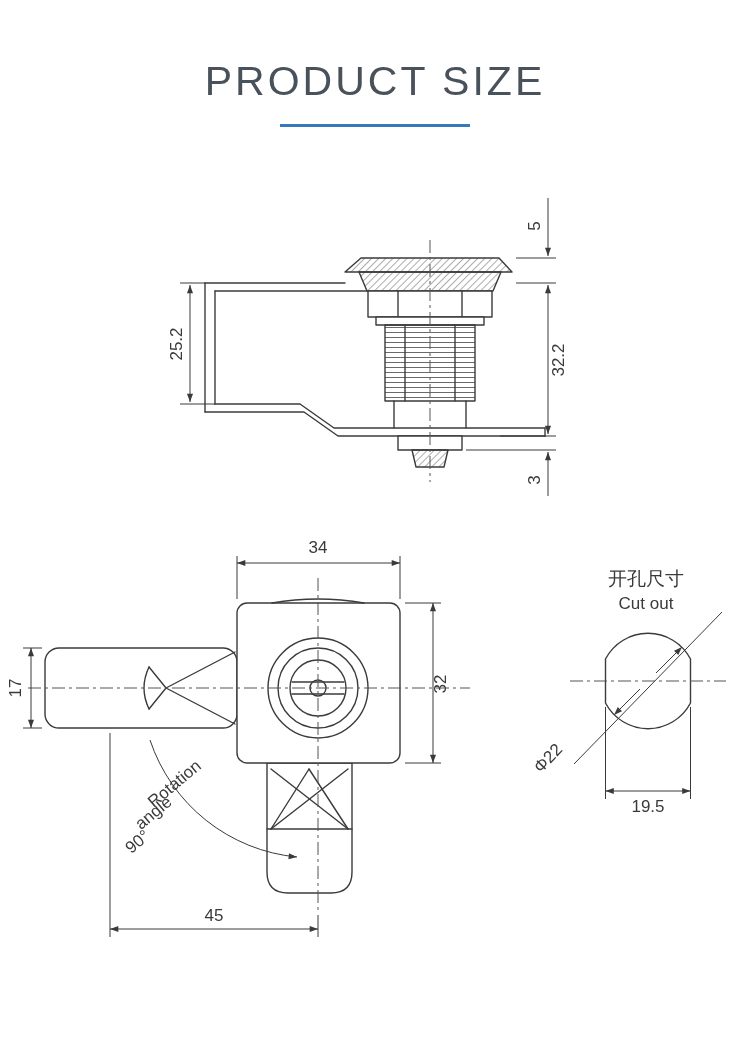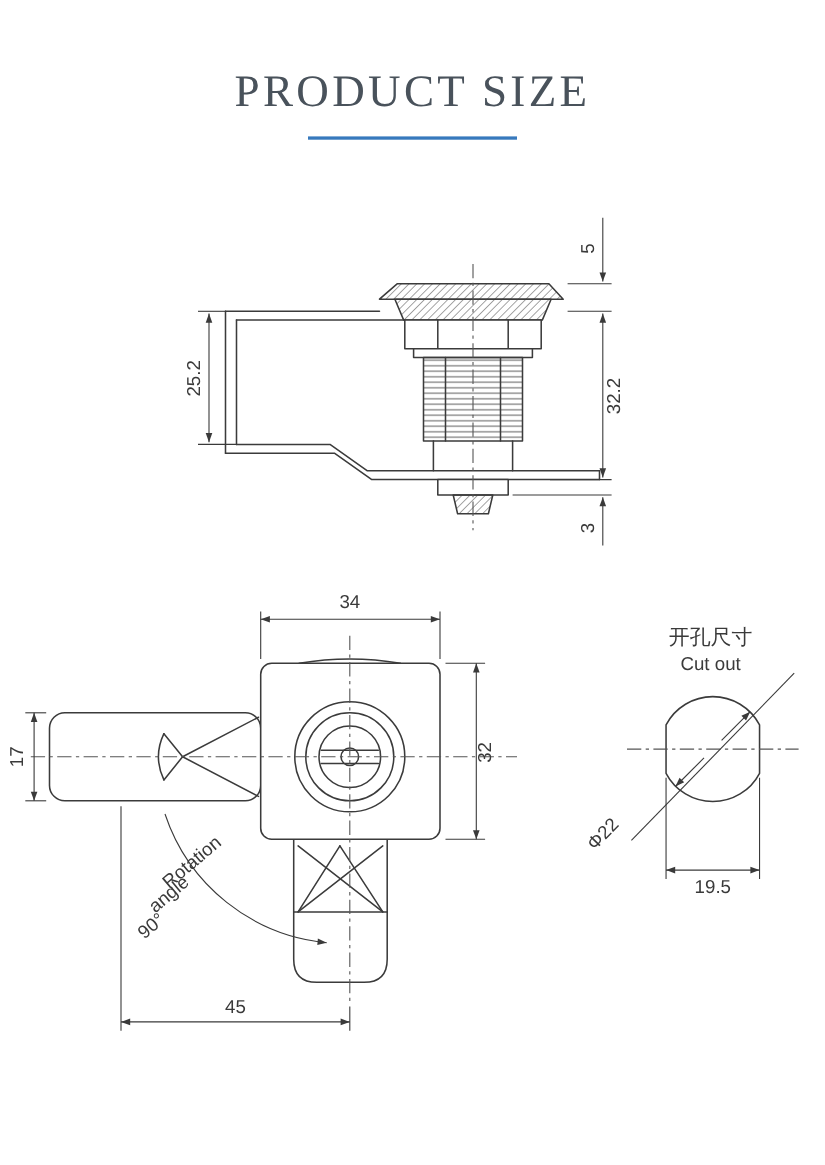--- a/index.html
+++ b/index.html
@@ -3,21 +3,21 @@
 <meta charset="utf-8">
 <style>
   html,body { margin:0; padding:0; background:#ffffff; }
   .page {
     position:relative; width:750px; height:1059px; background:#fff;
     font-family:"Liberation Sans", sans-serif; overflow:hidden;
   }
   .title {
     position:absolute; top:58px; left:0; width:100%; margin:0;
     text-align:center; font-size:41px; font-weight:400; letter-spacing:3px;
-    color:var(--heading,#49525b); font-family:Liberation Serif, serif;
+    color:var(--heading,#49525b); font-family:Liberation Sans, sans-serif;
   }
   .divider {
     position:absolute; top:124px; left:50%; transform:translateX(-50%);
     width:190px; height:3px; background:var(--accent,#3779bd);
   }
   svg.drawing { position:absolute; top:0; left:0; }
   svg text {
     font-family:"Liberation Sans", sans-serif; fill:#3a3a3a; font-size:17px;
     stroke:none;
   }

